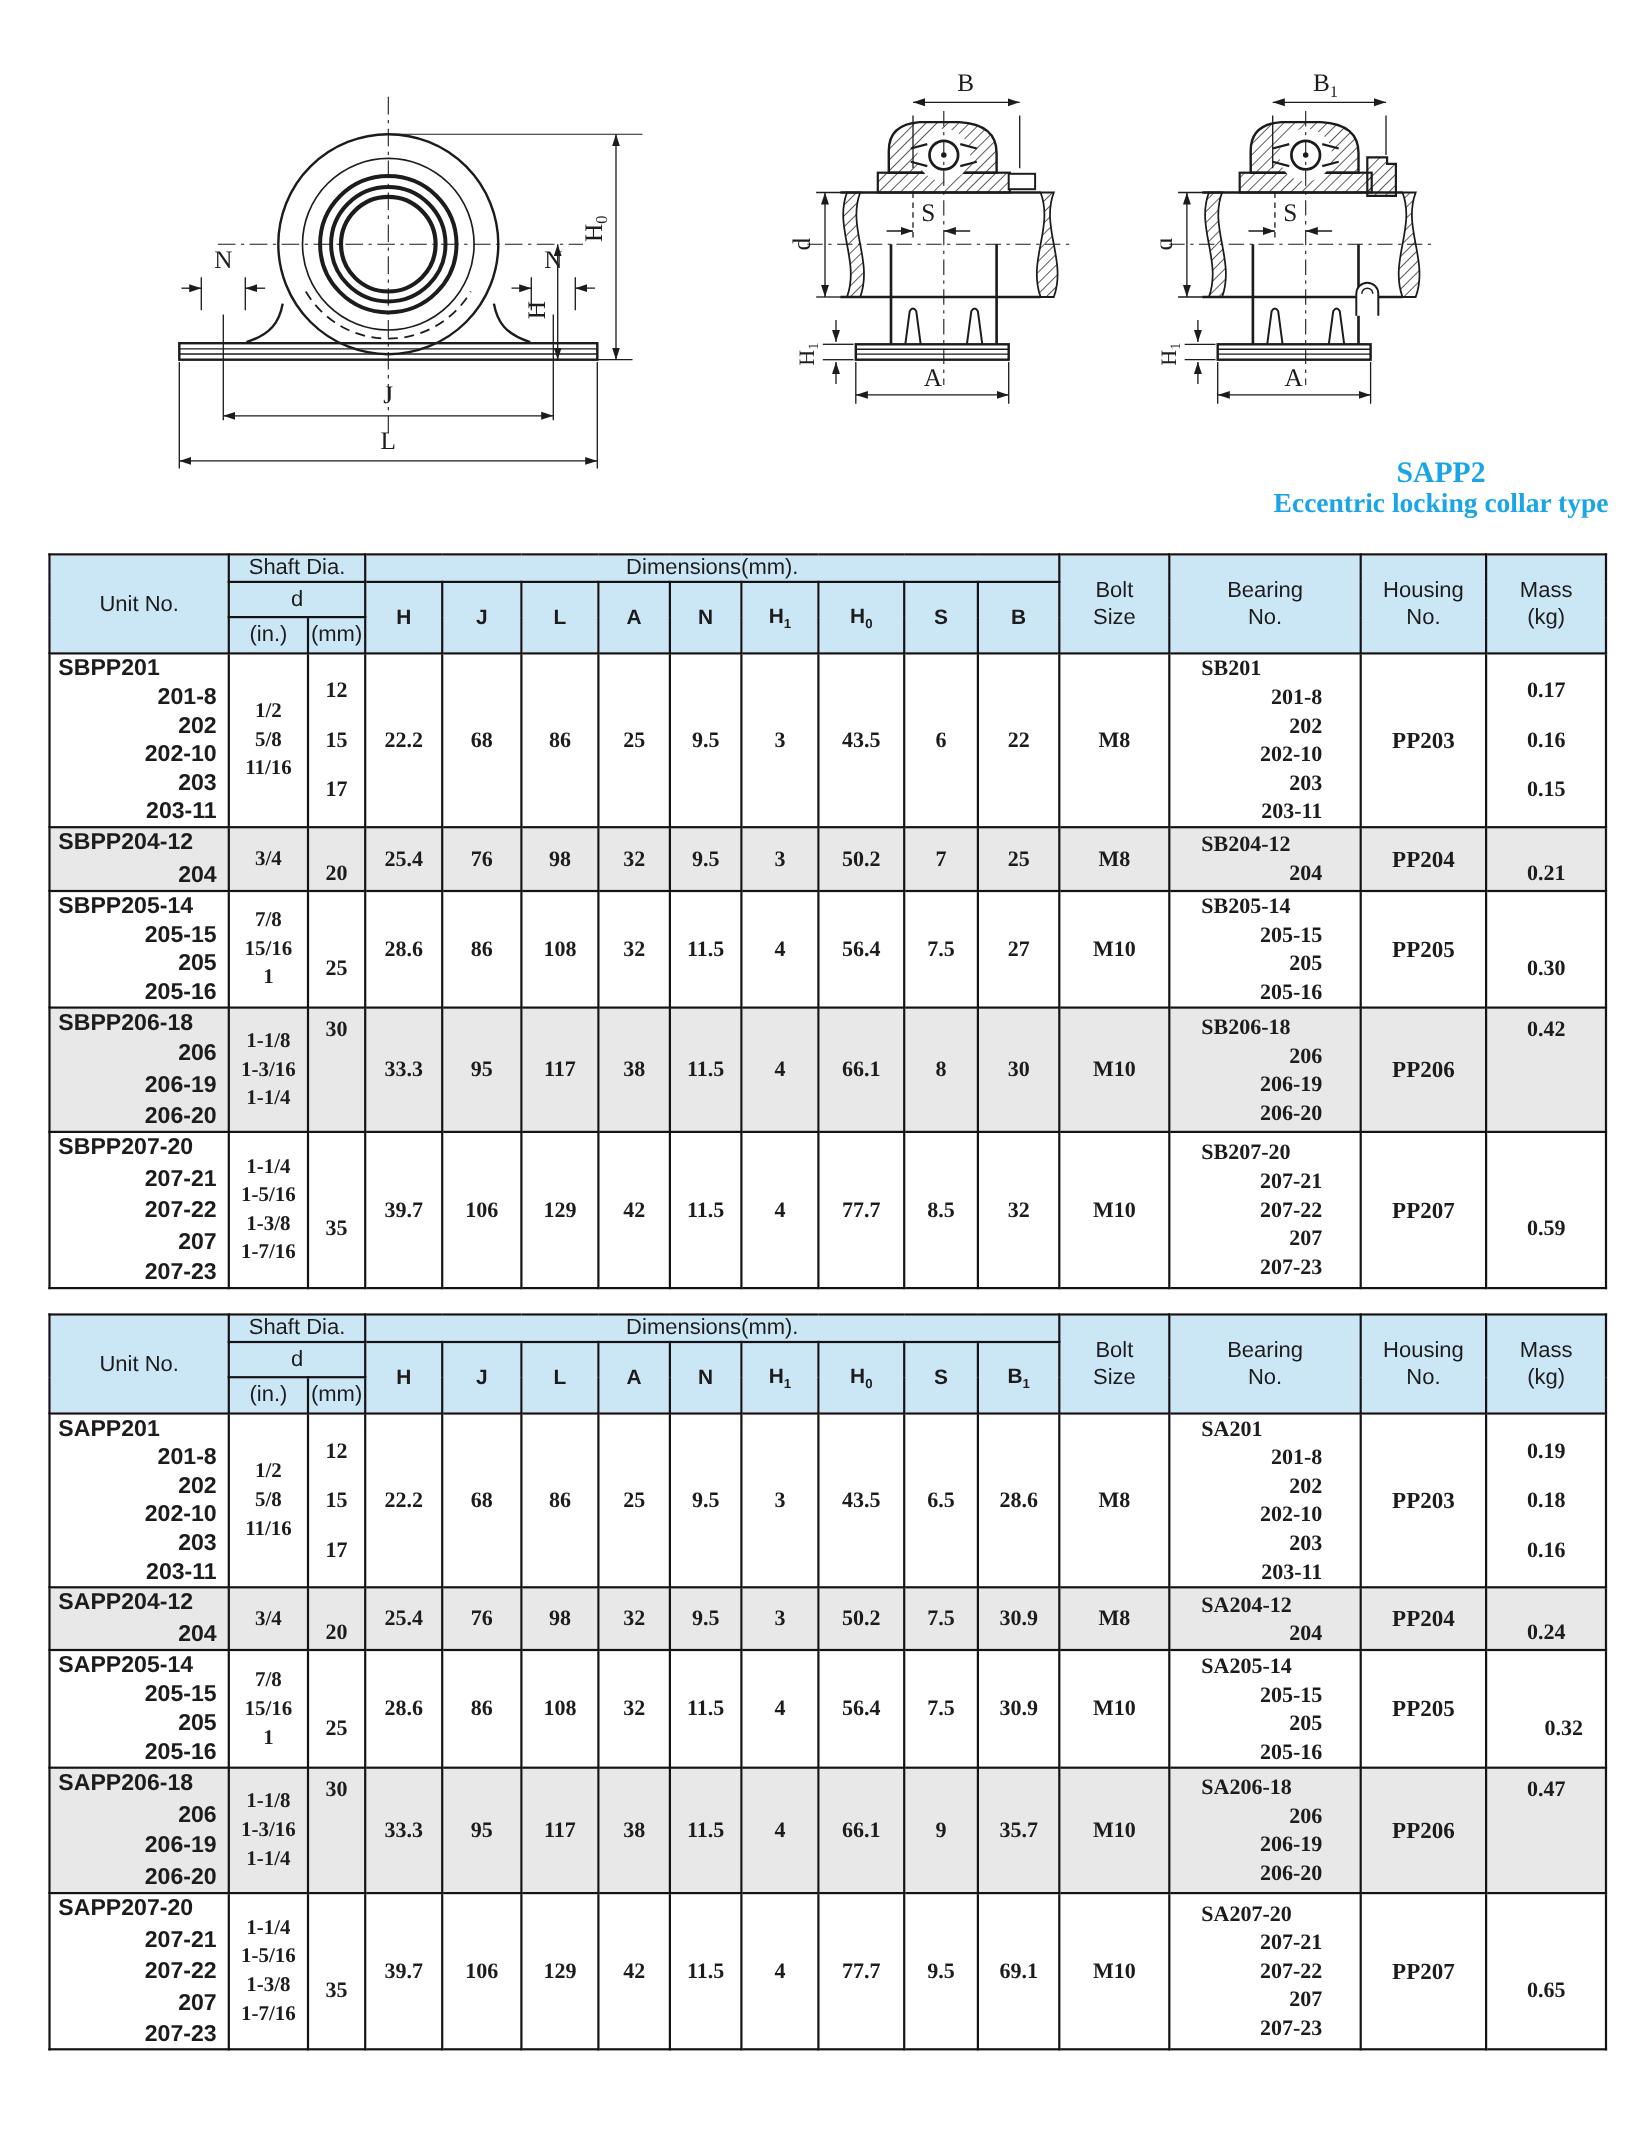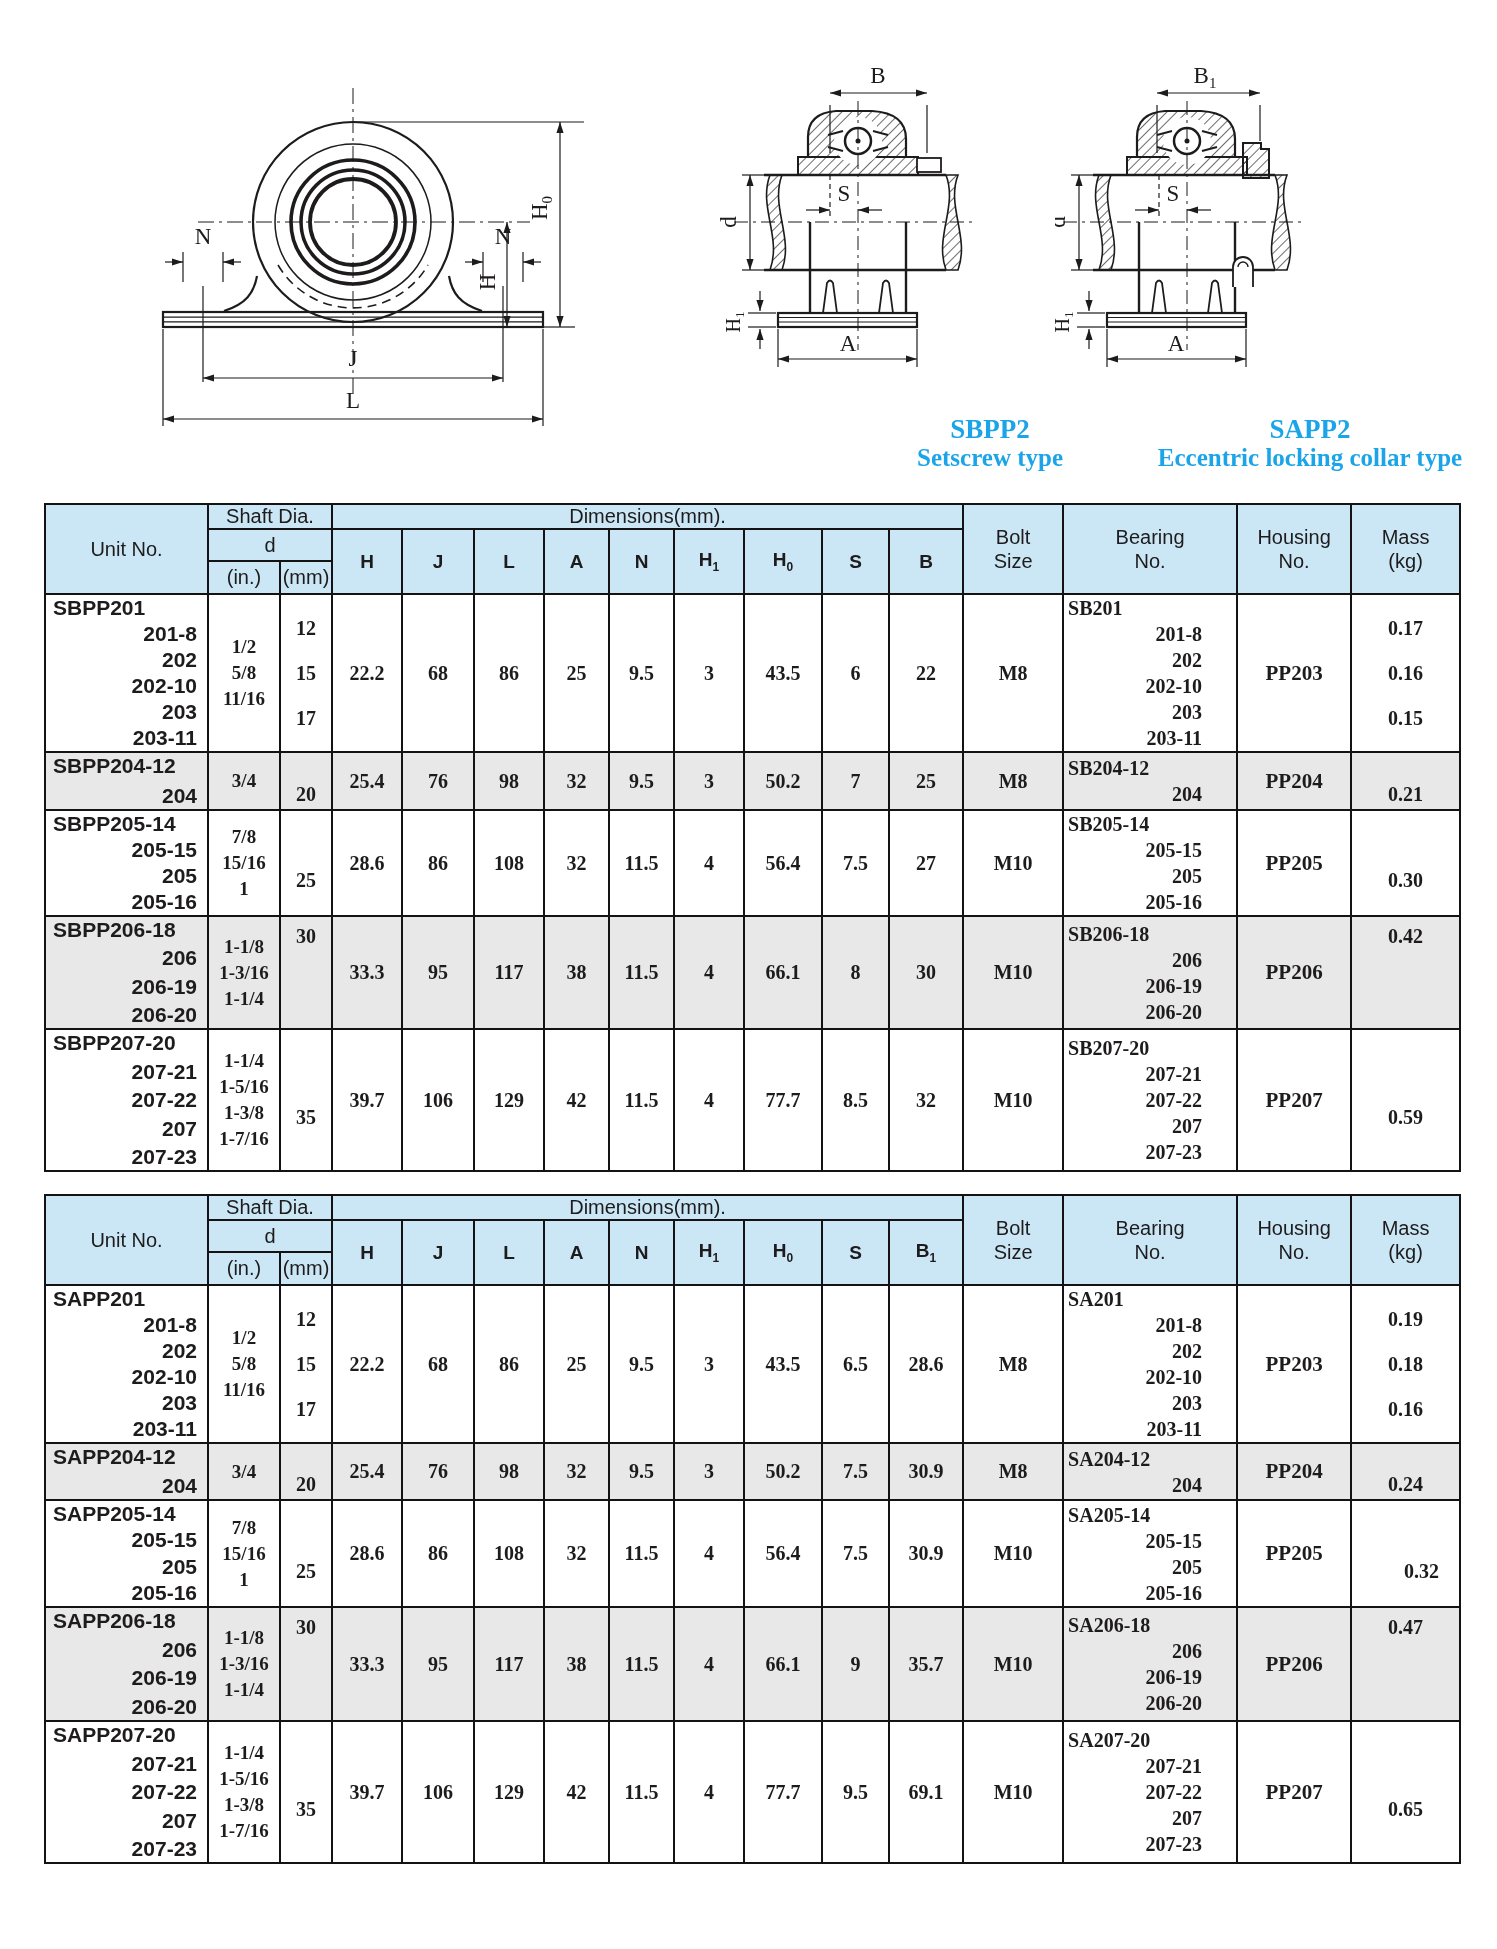--- a/index.html
+++ b/index.html
@@ -20,21 +20,21 @@
   table.spec th.colletter{font-weight:bold;font-size:19px;}
   table.spec th sub{font-size:12px;}
   .hdr2line div{line-height:24px;}
   tr.shaded td{background:#e8e8e8;}
   td.dimcell{text-align:center;font-family:"Liberation Serif",serif;font-weight:bold;font-size:20px;}
   .cellcol{display:flex;flex-direction:column;justify-content:space-between;height:100%;}
   .uline{font-weight:bold;font-size:21px;line-height:26px;text-align:right;padding-right:10px;white-space:nowrap;}
   .uline.first{text-align:left;padding-left:7px;}
   .iline{font-family:"Liberation Serif",serif;font-weight:bold;font-size:19px;line-height:26px;text-align:center;white-space:nowrap;}
   .bline{font-family:"Liberation Serif",serif;font-weight:bold;font-size:20px;line-height:26px;text-align:right;padding-right:34px;white-space:nowrap;}
-  .bline.first{text-align:left;padding-left:4px;}
+  .bline.first{text-align:left;padding-left:28px;}
   .vstack{display:flex;flex-direction:column;height:100%;}
   .vval{text-align:center;font-family:"Liberation Serif",serif;font-weight:bold;font-size:20px;line-height:24px;}
   .pos-spread{justify-content:space-evenly;}
   .pos-top{justify-content:flex-start;padding-top:7px;}
   .pos-low{justify-content:center;}
   .pos-low .vval{transform:translateY(17px);}
   .pos-bottom{justify-content:flex-end;padding-bottom:3px;}
 </style>
 </head>
 <body>
@@ -217,24 +217,20 @@
       </text>
       <text x="118" y="156" text-anchor="middle">S</text>
       <text x="10" y="177" text-anchor="middle" transform="rotate(-90 10 177)">d</text>
       <text x="14" y="277" text-anchor="middle" font-size="20" transform="rotate(-90 14 277)">
         <tspan>H</tspan><tspan font-size="13" dy="4">1</tspan>
       </text>
       <text x="121" y="306" text-anchor="middle">A</text>
     </g>
   </svg>
 
-  <div class="cap" style="left:840px;top:414px;width:300px;">
-    <div class="t1">SBPP2</div>
-    <div class="t2">Setscrew type</div>
-  </div>
   <div class="cap" style="left:1090px;top:414px;width:440px;">
     <div class="t1">SAPP2</div>
     <div class="t2">Eccentric locking collar type</div>
   </div>
 
   <div class="tblwrap" style="top:503px;">
       <table class="spec">
         <colgroup>
           <col style="width: 163px;">
           <col style="width: 72px;">

